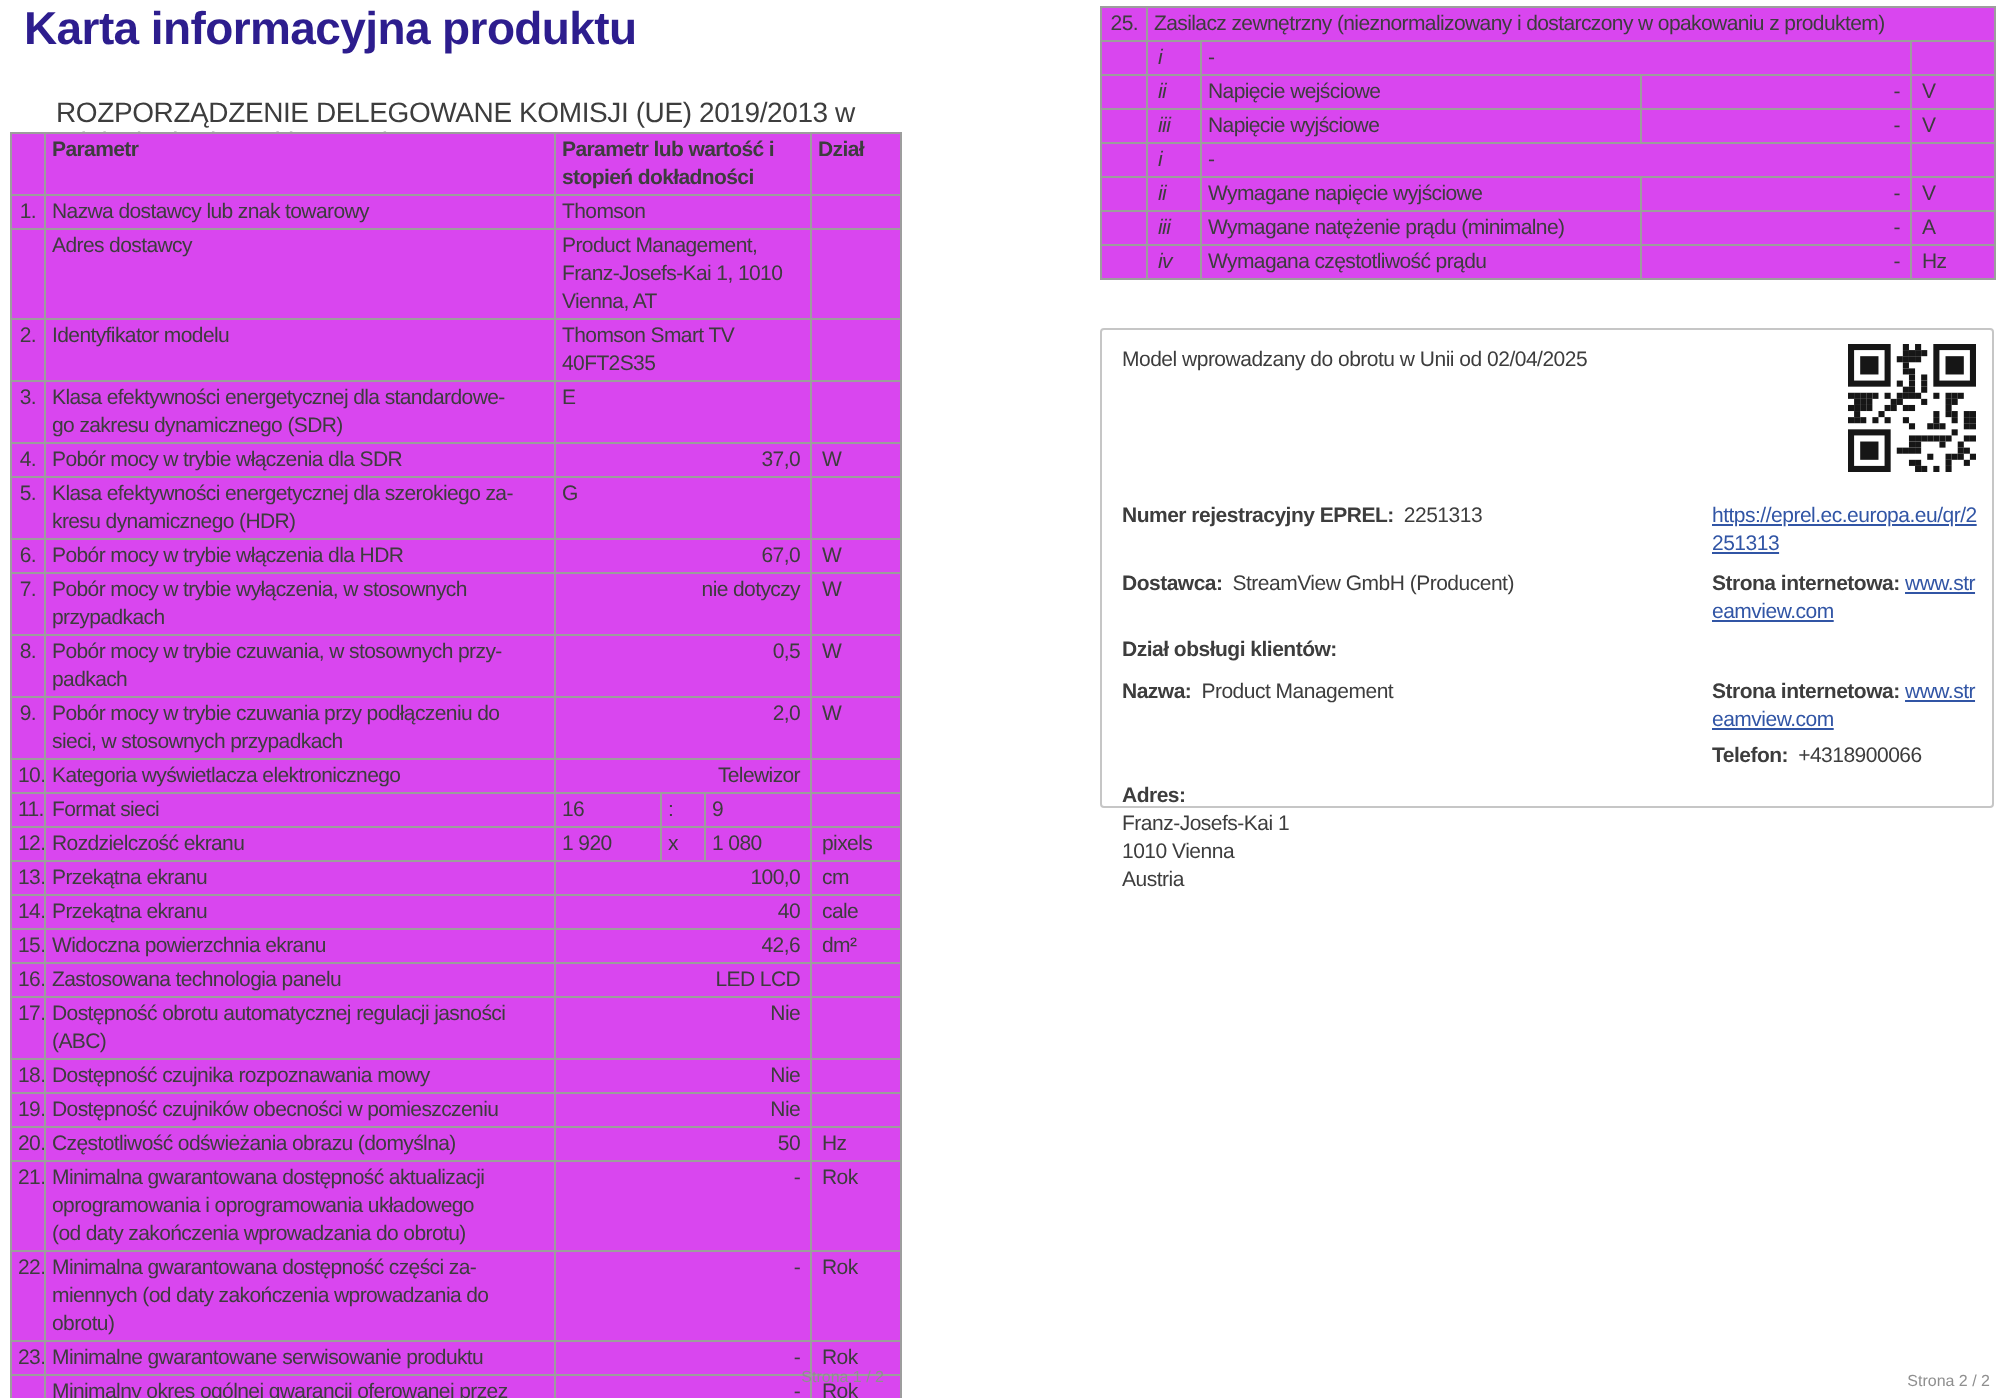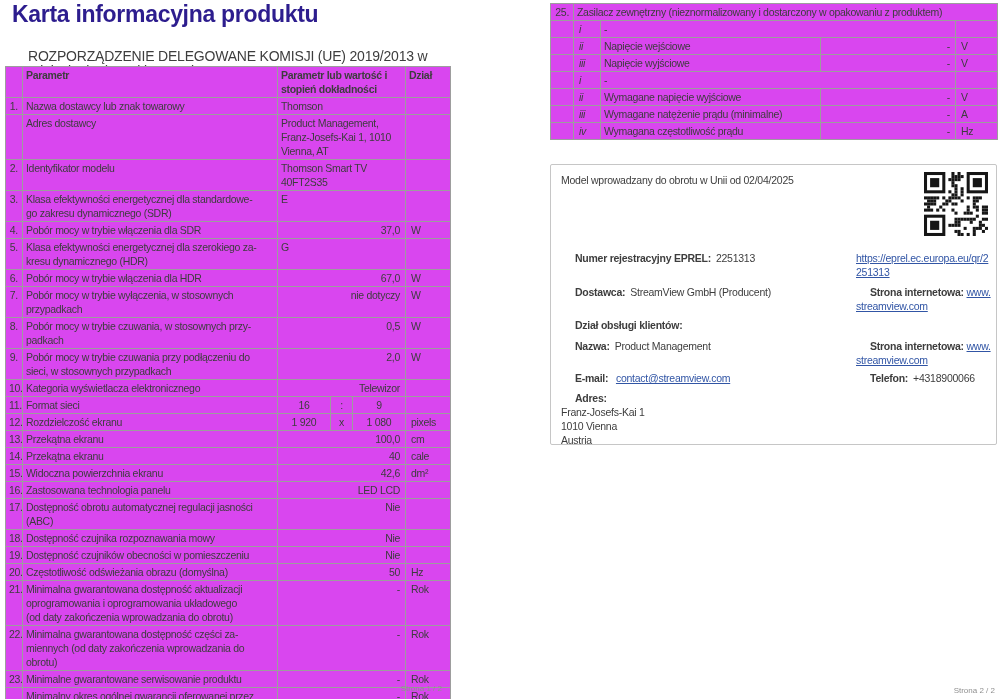--- a/index.html
+++ b/index.html
@@ -35,32 +35,32 @@
   th,td{
     border:1px solid var(--c-border);
     font-size:10.5px;line-height:14px;letter-spacing:-0.3px;
     vertical-align:top;padding:1px 3px;text-align:left;font-weight:400;color:var(--c-text);
     overflow:hidden;
   }
   th{font-weight:700;}
   .pre{white-space:pre-line;}
   .c-no{text-align:right;padding-right:4px;}
   .ar{text-align:right;padding-right:5px;}
-  .ctr{text-align:center;}
+  .ctr{text-align:left;}
   .c-sub{font-style:italic;padding-left:5px;}
   .c-unit{padding-left:5px;}
 
   .infobox{
-    position:absolute;left:0;top:164px;width:447px;height:281px;
+    position:absolute;left:0;top:164px;width:447px;height:240px;
     border:1px solid var(--c-boxborder);border-radius:2px;background:#fff;
   }
   .ib{position:absolute;font-size:10.5px;line-height:14px;letter-spacing:-0.25px;}
   .ib-left{left:10px;width:288px;}
   .ib-right{left:305px;width:136px;}
-  .lbl{font-weight:700;margin-left:14px;}
+  .lbl{font-weight:700;}
   .val{margin-left:5px;}
   a.link{color:var(--c-link);text-decoration:underline;word-break:break-all;cursor:pointer;}
   .qr{position:absolute;right:8px;top:7px;width:64px;height:64px;}
 
   .pagenum{position:absolute;font-size:8px;color:var(--c-muted);letter-spacing:0;}
   .p1 .pagenum{top:684px;right:8px;}
   .p2 .pagenum{top:686px;right:2px;}
 </style>
 </head>
 <body>
@@ -466,24 +466,20 @@
     <div class="ib ib-left" style="top:174px">
       <span class="lbl">Nazwa:</span><span class="val">Product Management</span>
     </div>
 
     <div class="ib ib-left lbl" style="top:153px">Dział obsługi klientów:</div>
     <div class="ib ib-right" style="top:174px">
       <span class="lbl">Strona internetowa:</span>
       <a class="link">www.streamview.com</a>
     </div>
 
-    <div class="ib ib-left" style="top:206px">
-      <span class="lbl">E-mail:</span>
-      <a class="link val">contact@streamview.com</a>
-    </div>
     <div class="ib ib-right" style="top:206px">
       <span class="lbl">Telefon:</span><span class="val">+4318900066</span>
     </div>
 
     <div class="ib ib-left" style="top:226px">
       <span class="lbl">Adres:</span>
       <div class="pre">Franz-Josefs-Kai 1
 1010 Vienna
  Austria</div>
     </div>

